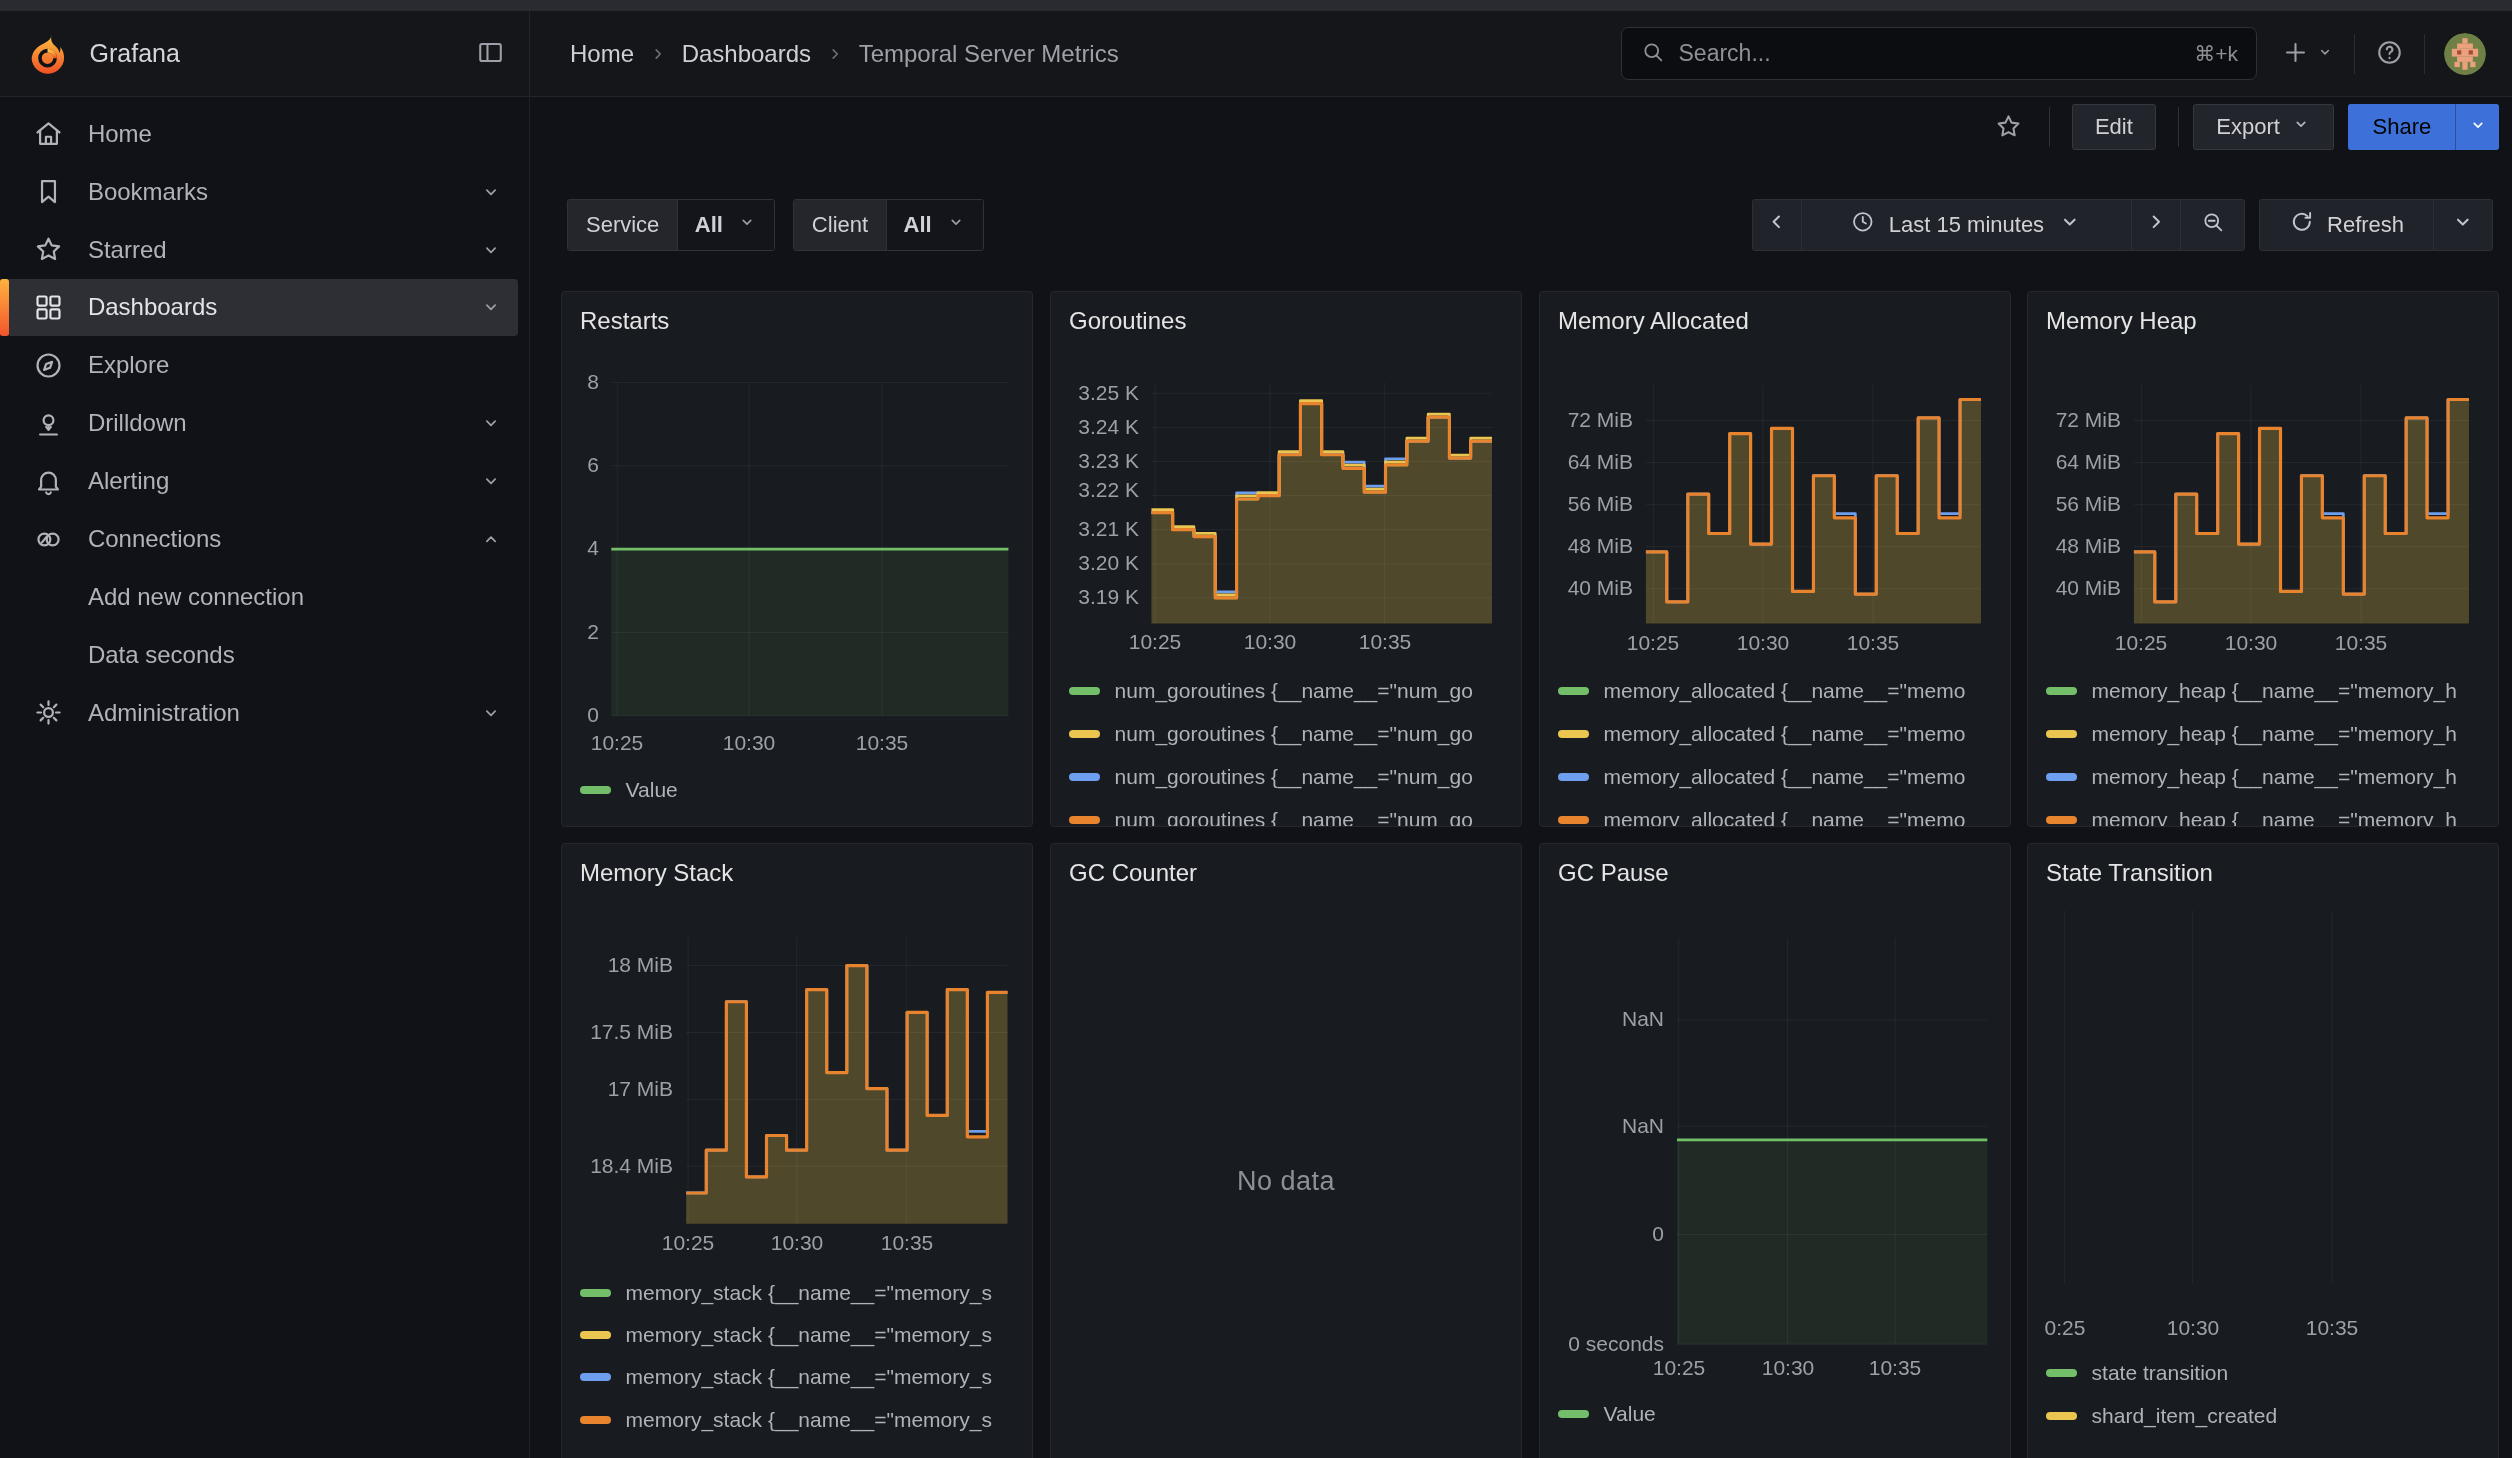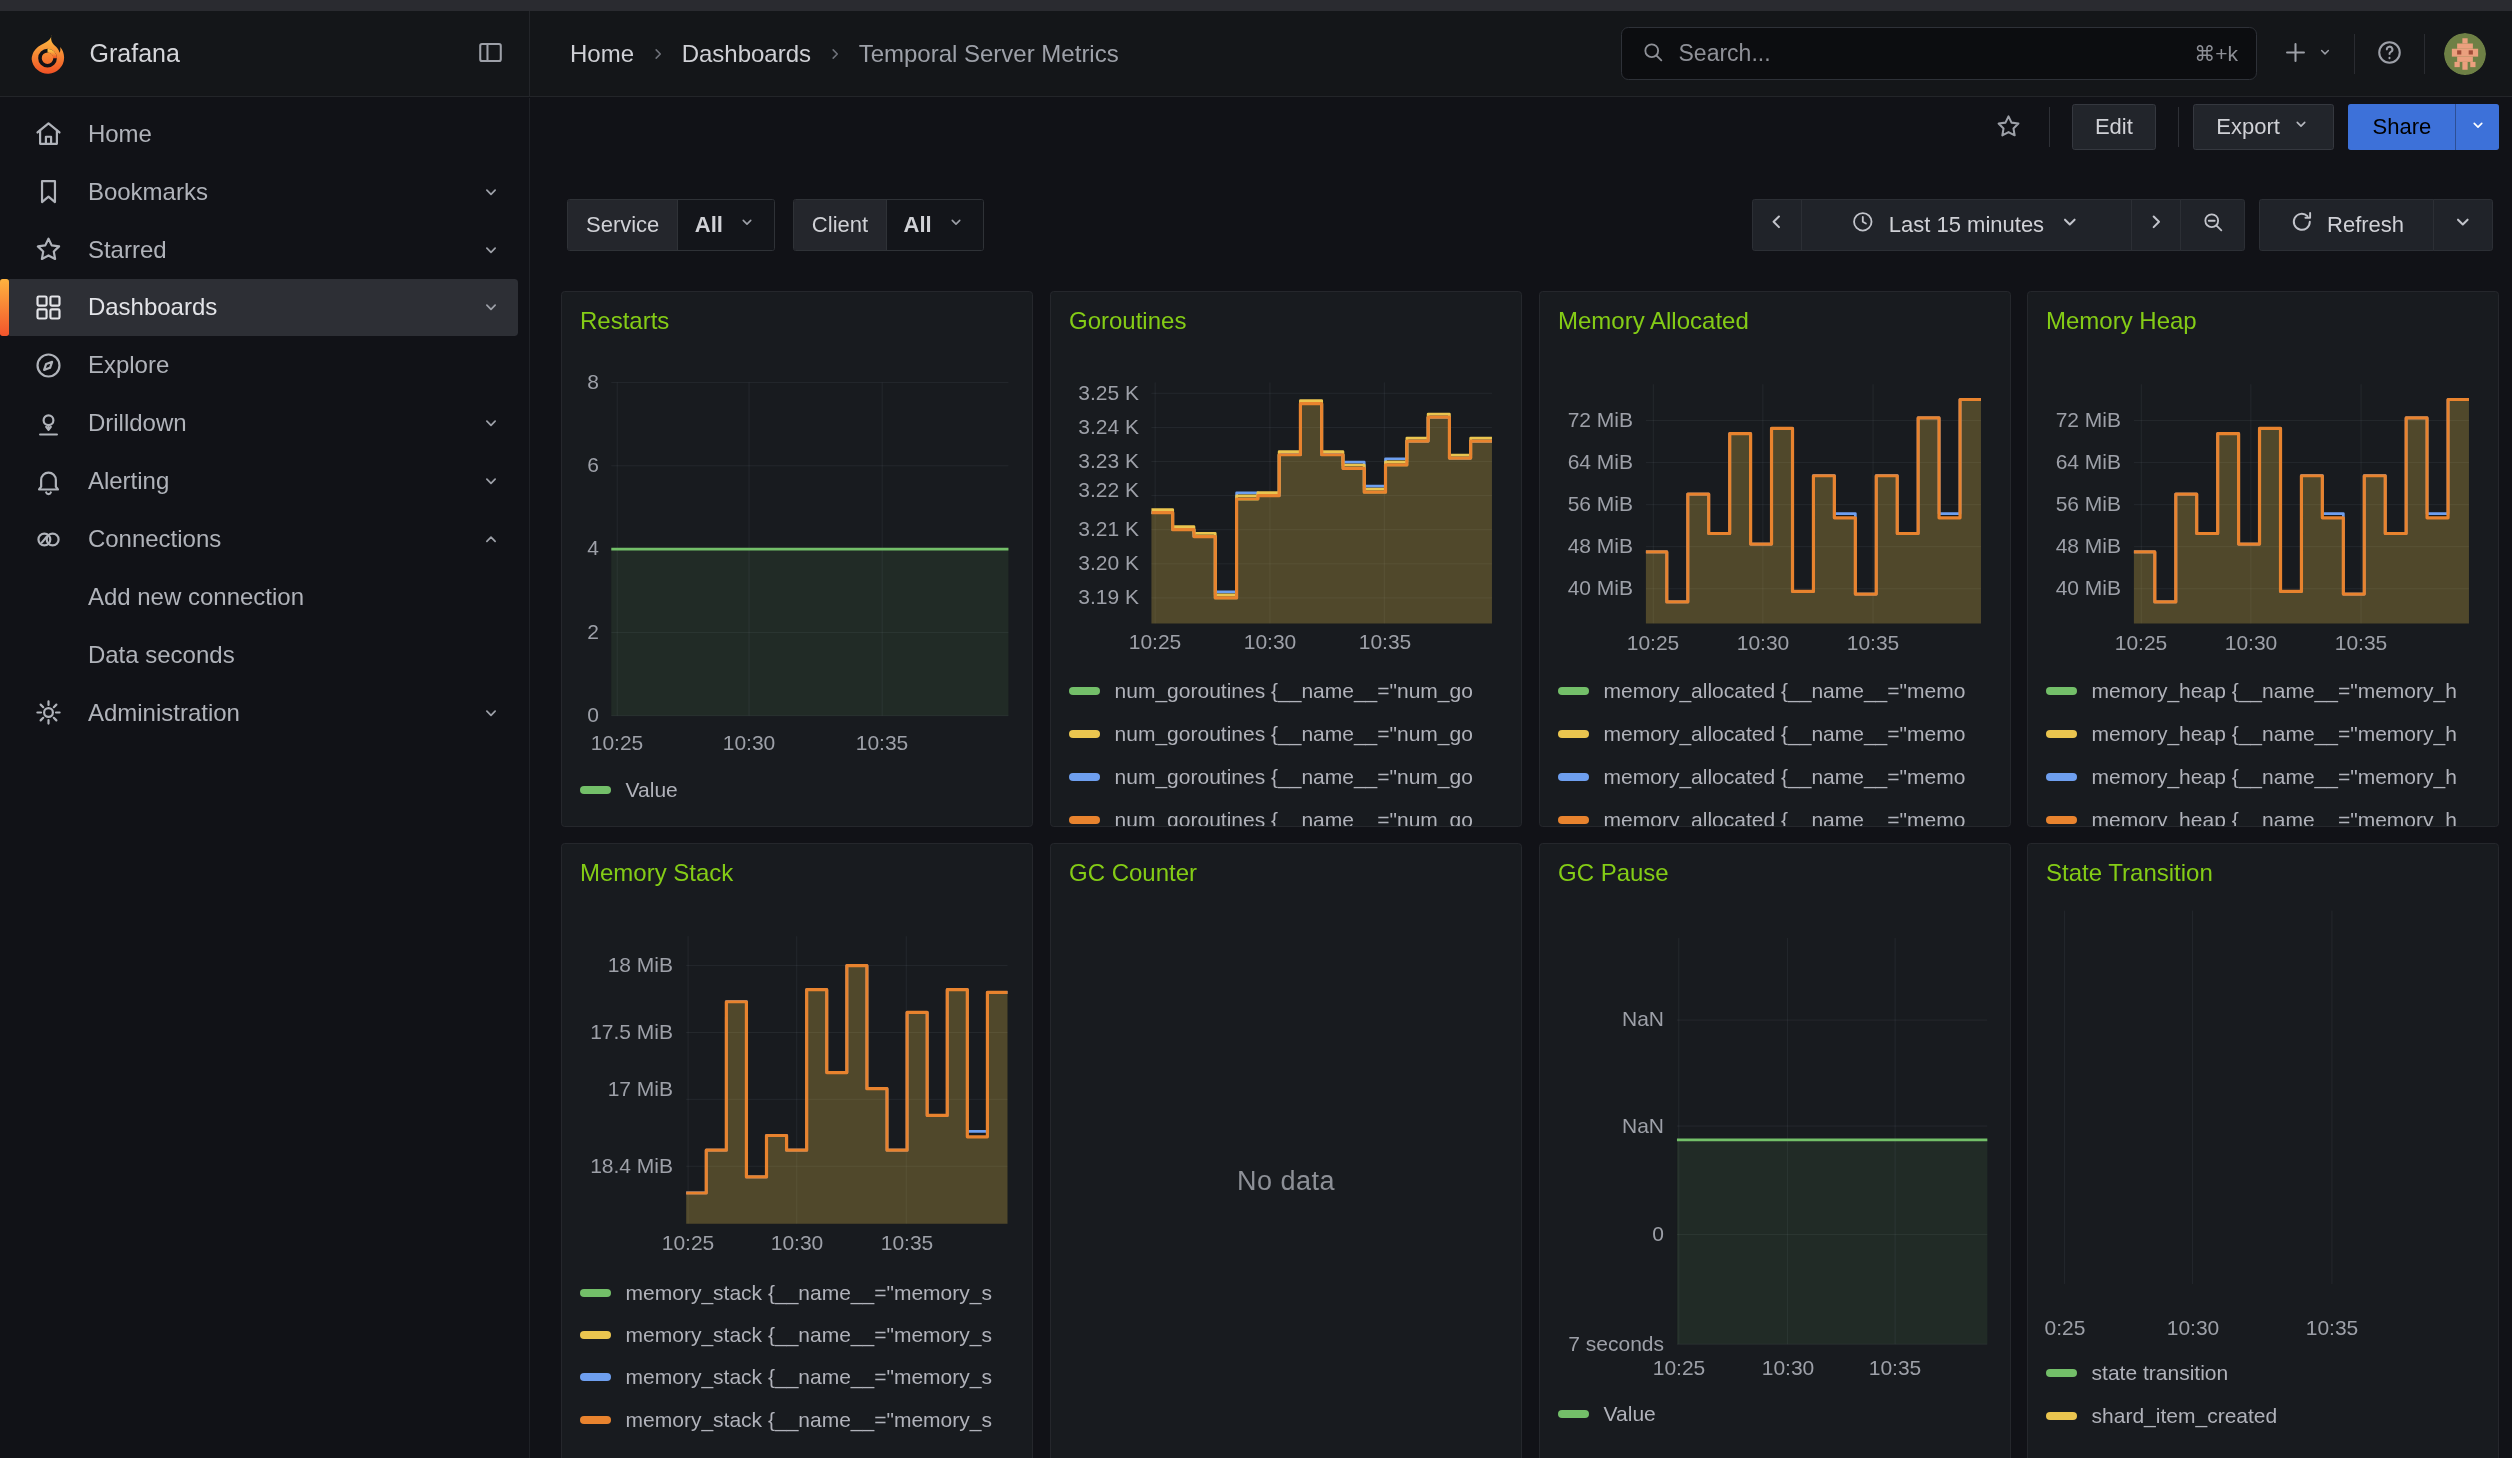--- a/index.html
+++ b/index.html
@@ -61,21 +61,21 @@
   .f-value svg { width:20px; height:20px; color:#9da0a8; }
   .time-group { margin-left:auto; display:flex; align-items:center; }
   .tseg { background:#202329; border:0.9px solid #2c2f35; height:52px; display:flex; align-items:center; justify-content:center; gap:12.8px; color:#d0d1d6; font-size:22px; font-weight:500; cursor:pointer; margin-left:-0.9px; font-family:inherit; }
   .tseg svg { width:25.6px; height:25.6px; color:#c2c4cb; }
   .tseg.first { border-radius:2.7px 0 0 2.7px; margin-left:0; }
   .tseg.last { border-radius:0 2.7px 2.7px 0; }
   .tseg.solo-l { border-radius:2.7px 0 0 2.7px; }
   
   .dash { position:absolute; inset:0; }
   .panel { position:absolute; width:472px; background:#181b1f; border:0.9px solid #25272c; border-radius:3.7px; overflow:hidden; }
-  .panel-title { position:absolute; left:18px; top:14.6px; font-size:24px; font-weight:500; color:#84cc16; cursor:pointer; }
+  .panel-title { position:absolute; left:18px; top:14.6px; font-size:24px; font-weight:500; color:#e5e5e5; cursor:pointer; }
   .panel svg.chart { position:absolute; left:0; top:0; }
   .ylab { position:absolute; left:0; text-align:right; font-size:21px; color:#9da0a8; }
   .xlab { position:absolute; width:128px; margin-left:-64px; text-align:center; font-size:21px; color:#9da0a8; }
   .legend-row { position:absolute; left:18px; display:flex; align-items:center; height:24px; cursor:pointer; }
   .dash-chip { width:31px; height:8.2px; border-radius:4.6px; margin-right:14.6px; flex:none; }
   .legend-label { font-size:21px; color:#b0b2ba; white-space:nowrap; }
   .nodata { position:absolute; left:0; right:0; text-align:center; font-size:27px; color:#8d9097; letter-spacing:0.5px; }
   .plot-region { position:absolute; }
 </style>
 </head>
@@ -603,21 +603,21 @@
           <line x1="150" y1="548.0" x2="490" y2="548.0" stroke="rgba(204,208,220,0.08)" stroke-width="1"></line>
           <line x1="152.0" y1="103" x2="152.0" y2="548" stroke="rgba(204,208,220,0.08)" stroke-width="1"></line>
           <line x1="271.0" y1="103" x2="271.0" y2="548" stroke="rgba(204,208,220,0.08)" stroke-width="1"></line>
           <line x1="389.0" y1="103" x2="389.0" y2="548" stroke="rgba(204,208,220,0.08)" stroke-width="1"></line>
           <path d="M150 324.2H320.0V324.2H490.0V548H150Z" fill="rgba(115,191,105,0.10)" stroke="none"></path>
           <path d="M150 324.2H320.0V324.2H490.0" fill="none" stroke="#73bf69" stroke-width="3" stroke-linejoin="round"></path>
         </svg>
         <div class="ylab" style="width: 124px; top: 163px;">NaN</div>
         <div class="ylab" style="width: 124px; top: 270px;">NaN</div>
         <div class="ylab" style="width: 124px; top: 378px;">0</div>
-        <div class="ylab" style="width: 124px; top: 488px;">7 seconds</div>
+        <div class="ylab" style="width: 124px; top: 488px;">0 seconds</div>
         <div class="xlab" style="left: 139px; top: 512px;">10:25</div>
         <div class="xlab" style="left: 248px; top: 512px;">10:30</div>
         <div class="xlab" style="left: 355px; top: 512px;">10:35</div>
         <div class="plot-region" style="left: 137px; top: 94px; width: 311px; height: 407px;"></div>
         <div class="legend-row" style="top: 558px;">
           <span class="dash-chip" style="background: rgb(115, 191, 105);"></span>
           <span class="legend-label">Value</span>
         </div>
       </section>
       <section class="panel" style="left: 1497px; top: 745px; height: 639px;">

